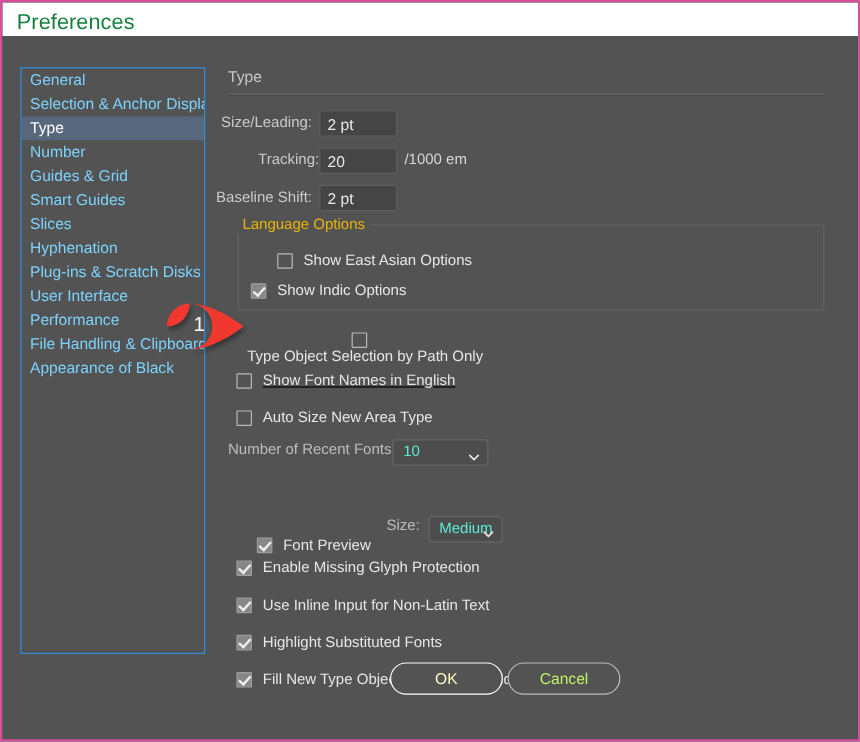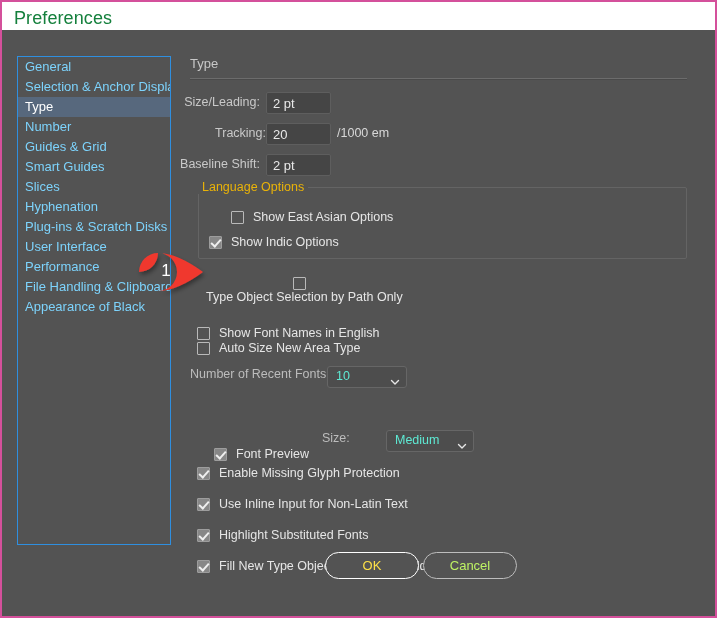--- a/index.html
+++ b/index.html
@@ -240,21 +240,21 @@
     line-height: 25px;
     font-size: 13px;
     font-family: "Liberation Sans", sans-serif;
     cursor: default;
   }
   #btn-ok {
     left: 323px;
     top: 522px;
     width: 94px;
     border: 1px solid #ffffff;
-    color: #fde047;
+    color: #fef9c3;
   }
   #btn-cancel {
     left: 421px;
     top: 522px;
     width: 94px;
     border: 1px solid #bdbdbd;
     color: #bef264;
   }
 
   
@@ -334,21 +334,21 @@
       </div>
       <div class="cbrow" style="left:19px; top:177px;">
         <span class="cbox checked"></span>
         <span class="cblabel">Show Indic Options</span>
       </div>
 
       <div class="cbrow" style="left:7px; top:221px;flex-direction:column;">
         <span class="cbox"></span>
         <span class="cblabel">Type Object Selection by Path Only</span>
       </div>
-      <div class="cbrow" style="left:7px; top:268px;">
+      <div class="cbrow" style="left:7px; top:252px;text-decoration:underline;">
         <span class="cbox"></span>
         <span class="cblabel">Show Font Names in English</span>
       </div>
       <div class="cbrow" style="left:7px; top:283px;">
         <span class="cbox"></span>
         <span class="cblabel">Auto Size New Area Type</span>
       </div>
 
       <div class="sel-label" style="left:0px; top:311px;">Number of Recent Fonts:</div>
       <div class="select" style="left:137px; top:310px; width:80px;">
@@ -358,21 +358,21 @@
               <path d="M1.5 3.5 L5 7 L8.5 3.5" stroke="#e6e6e6" stroke-width="1.4" fill="none" stroke-linecap="round" stroke-linejoin="round"></path>
             </svg>
         </span>
       </div>
 
       <div class="cbrow" style="left:7px; top:389px;padding-left:17px;">
         <span class="cbox checked"></span>
         <span class="cblabel">Font Preview</span>
       </div>
       <div class="sel-label" style="left:132px; top:375px;">Size:</div>
-      <div class="select" style="left:167px; top:374px; width:88px;margin-left:29px;">
+      <div class="select" style="left:167px; top:374px; width:62px;">
         <span class="sv">Medium</span>
         <span class="chev">
           <svg viewBox="0 0 10 10" width="10" height="10">
               <path d="M1.5 3.5 L5 7 L8.5 3.5" stroke="#e6e6e6" stroke-width="1.4" fill="none" stroke-linecap="round" stroke-linejoin="round"></path>
             </svg>
         </span>
       </div>
 
       <div class="cbrow" style="left:7px; top:408px;">
         <span class="cbox checked"></span>

